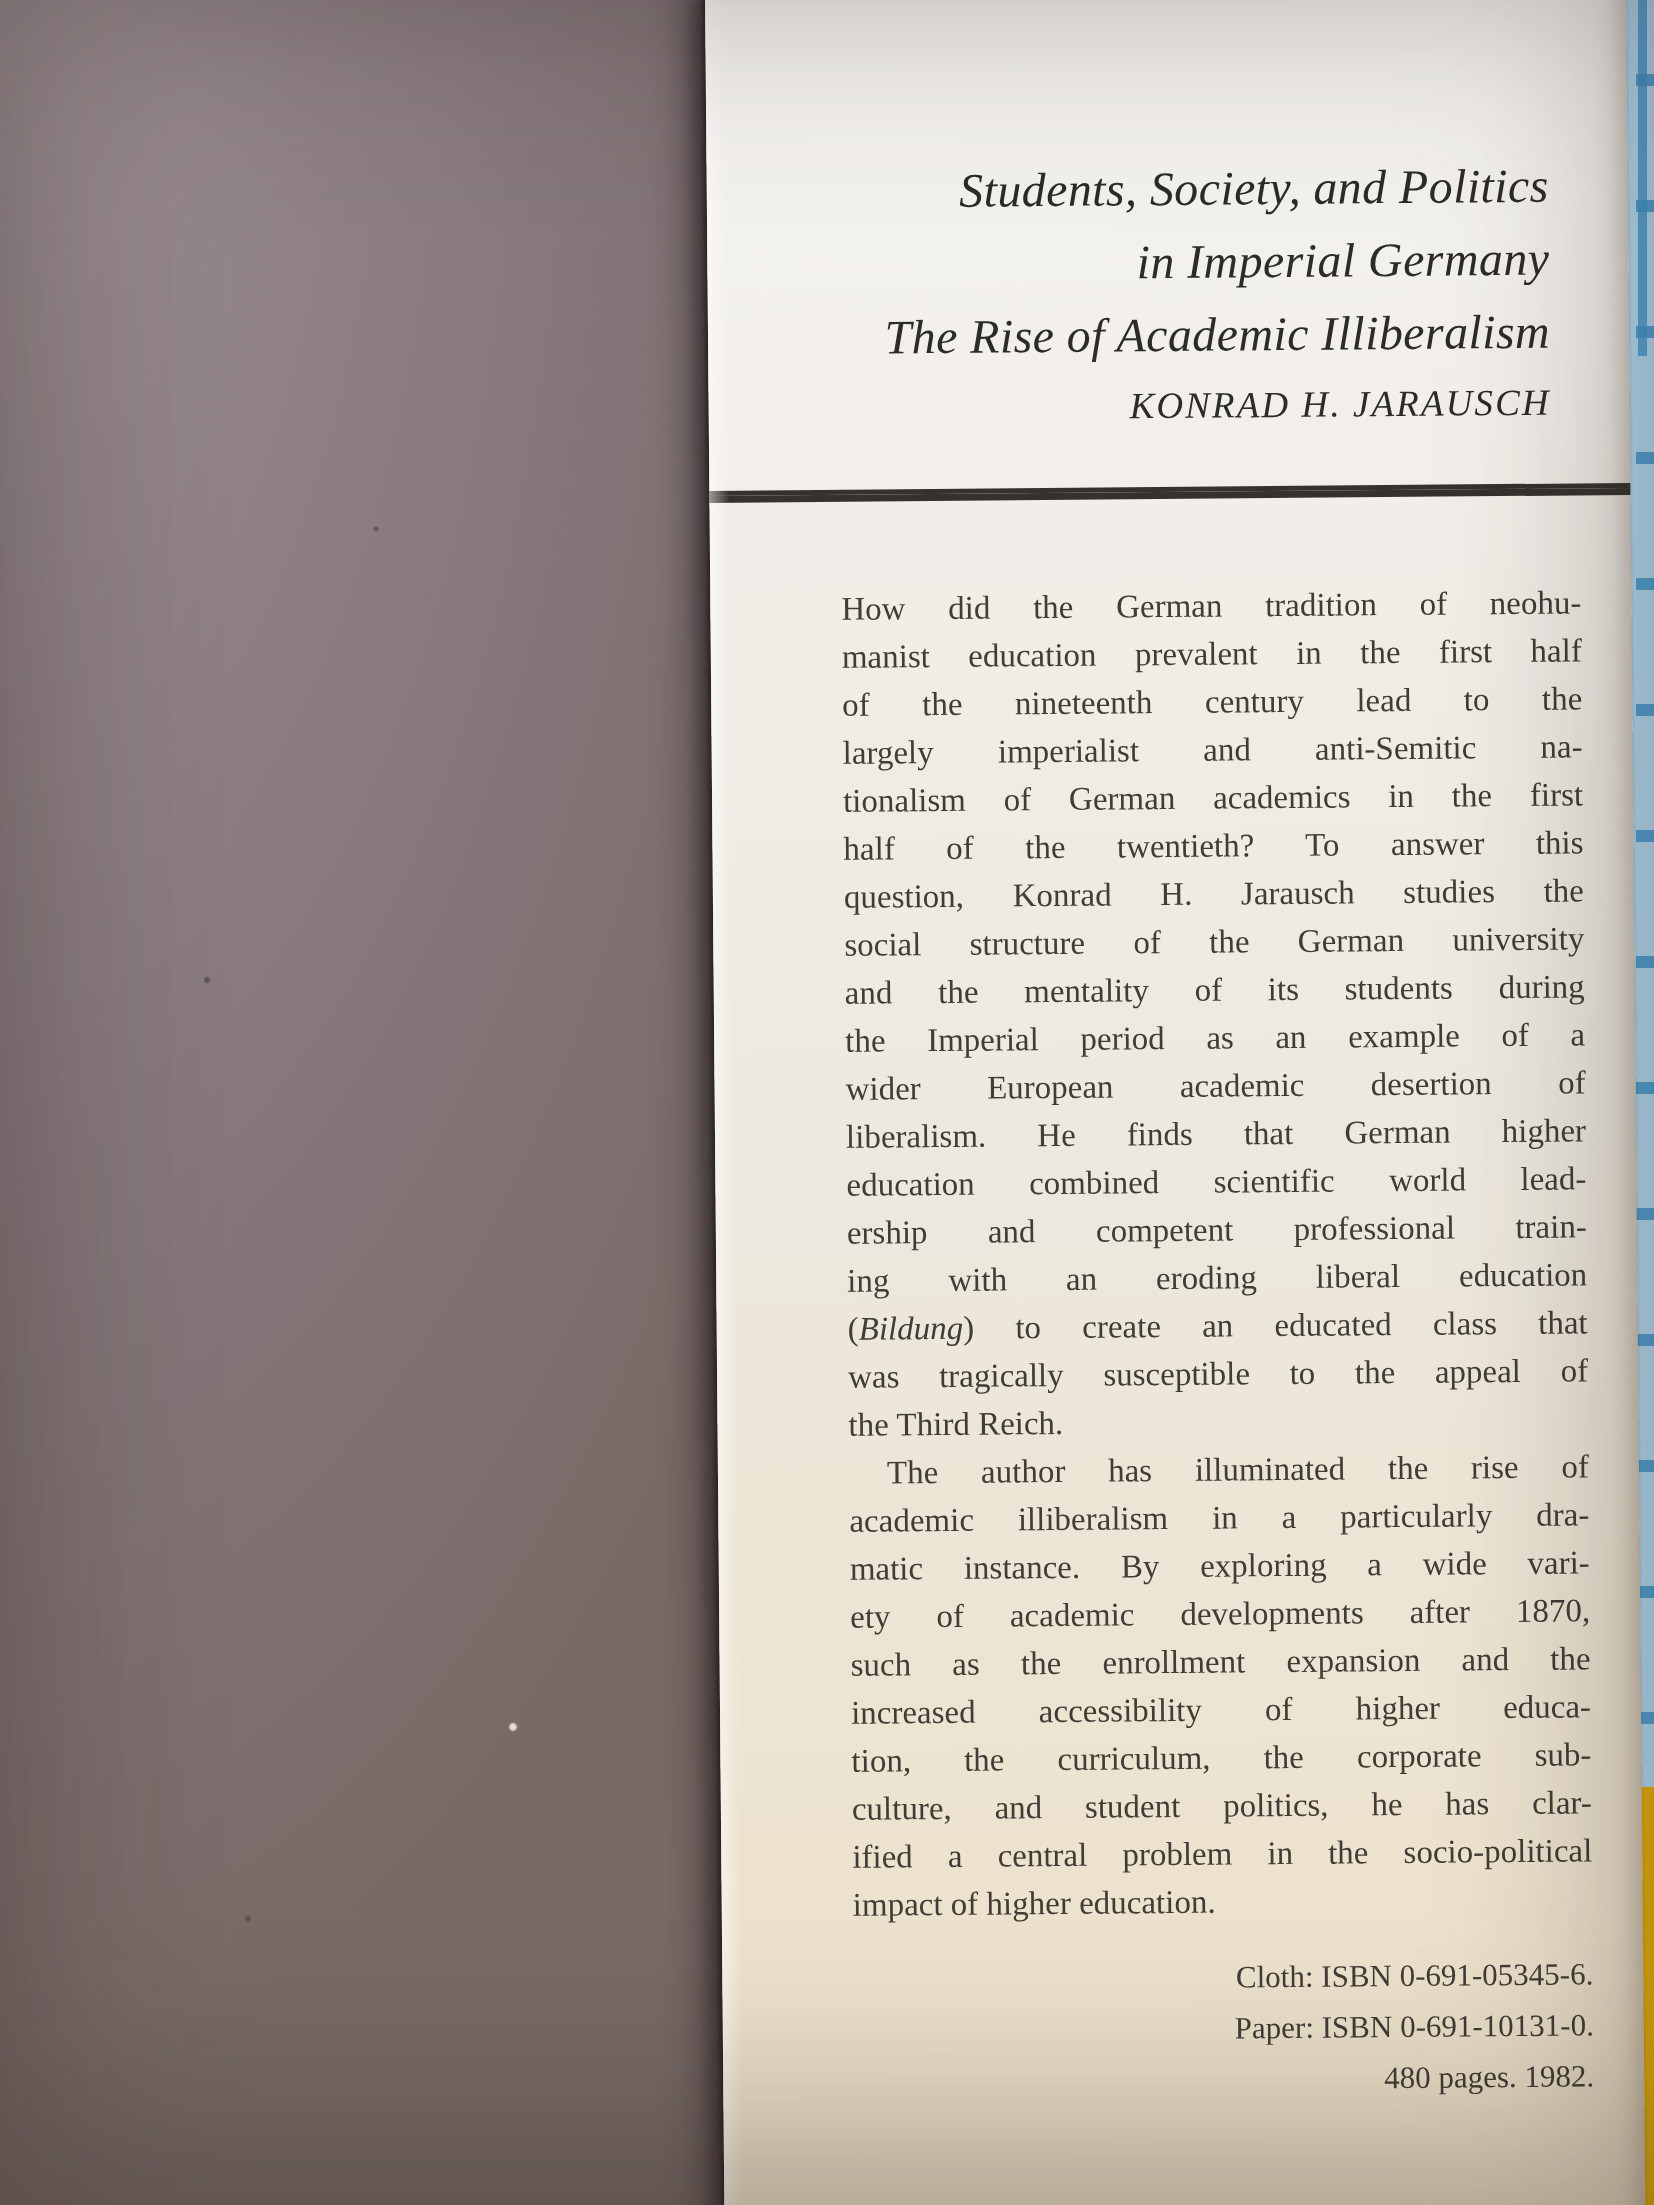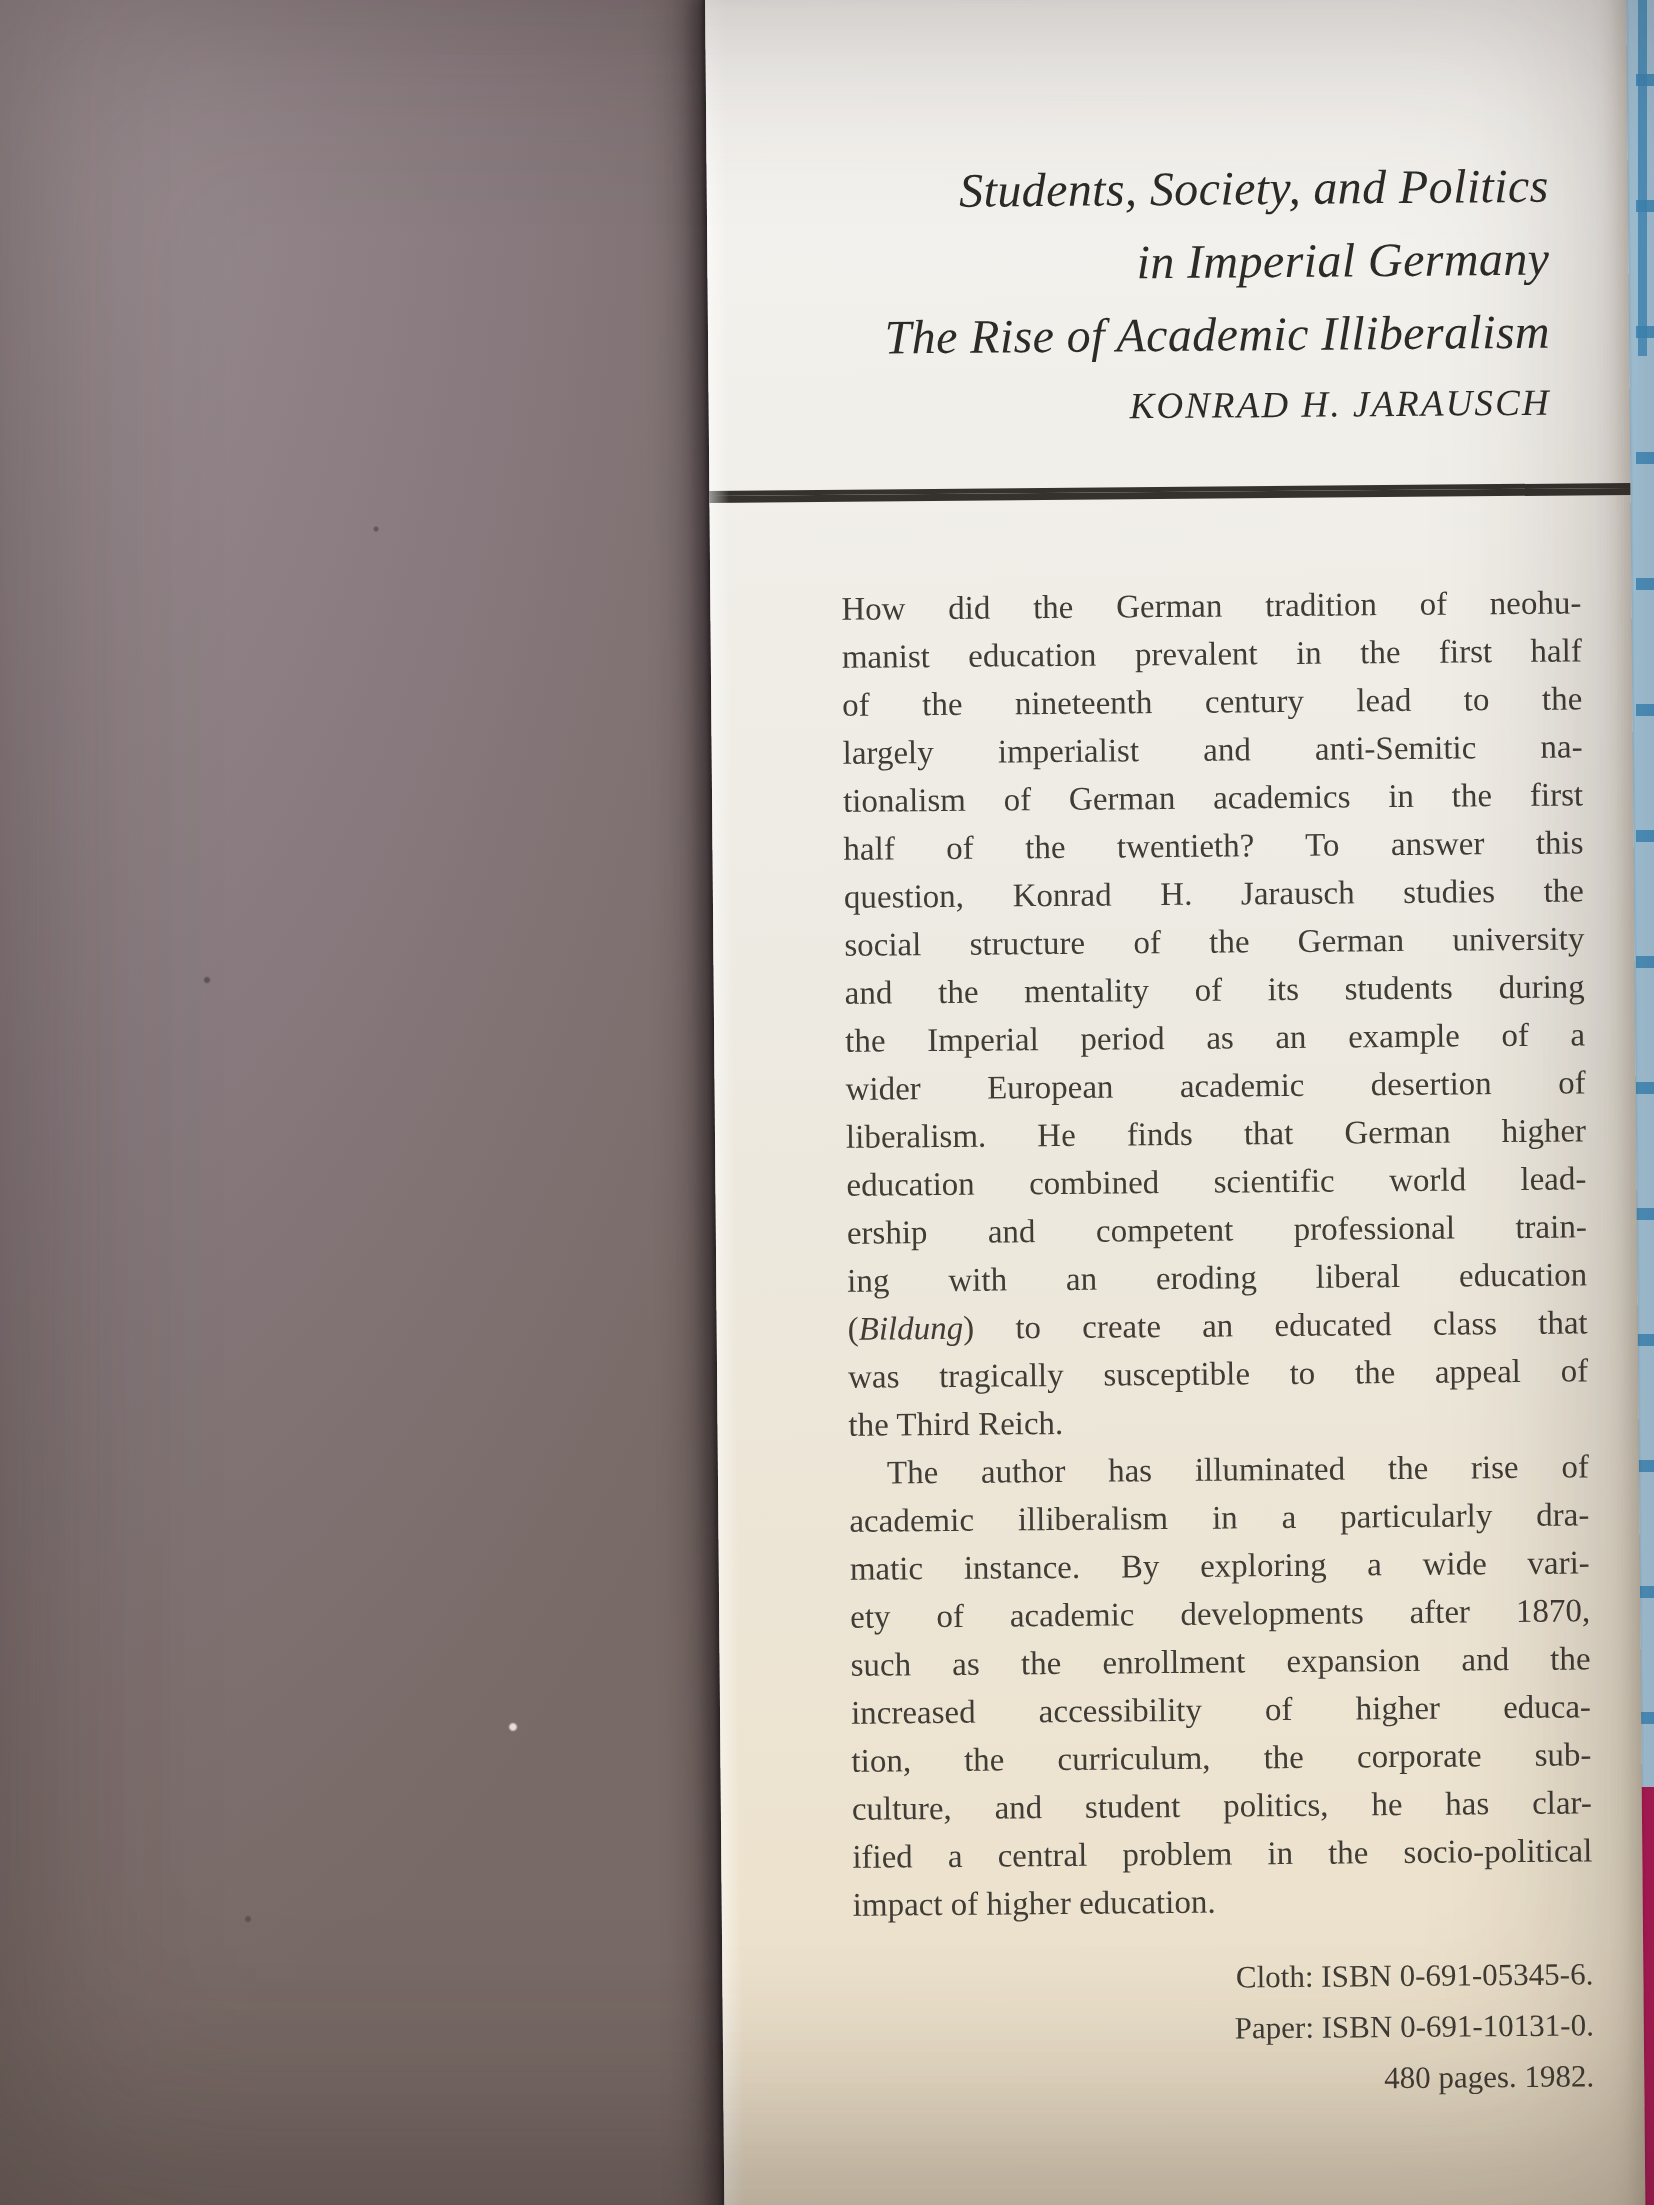--- a/index.html
+++ b/index.html
@@ -3,21 +3,21 @@
 <meta charset="utf-8">
 <style>
   html, body { margin: 0; padding: 0; }
   body {
     width: 1654px; height: 2205px; overflow: hidden;
     font-family: "Liberation Serif", "DejaVu Serif", serif;
   }
 
   .photo {
     position: relative; width: 1654px; height: 2205px; overflow: hidden;
-    background: #be185d;
+    background: #eab308;
   }
 
   
   .cover {
     position: absolute; left: 0; top: 0; width: 733px; height: 100%; z-index: 1;
     background:
       radial-gradient(circle at 513px 1727px, rgba(248,243,238,.85) 0 2.5px, rgba(248,243,238,0) 5px),
       radial-gradient(circle at 207px 980px, rgba(42,32,34,.45) 0 1.7px, rgba(42,32,34,0) 4.1px),
       radial-gradient(circle at 376px 529px,  rgba(42,32,34,.40) 0 1.7px, rgba(42,32,34,0) 3.3px),
       radial-gradient(circle at 248px 1919px, rgba(42,32,34,.35) 0 1.7px, rgba(42,32,34,0) 4.1px),

